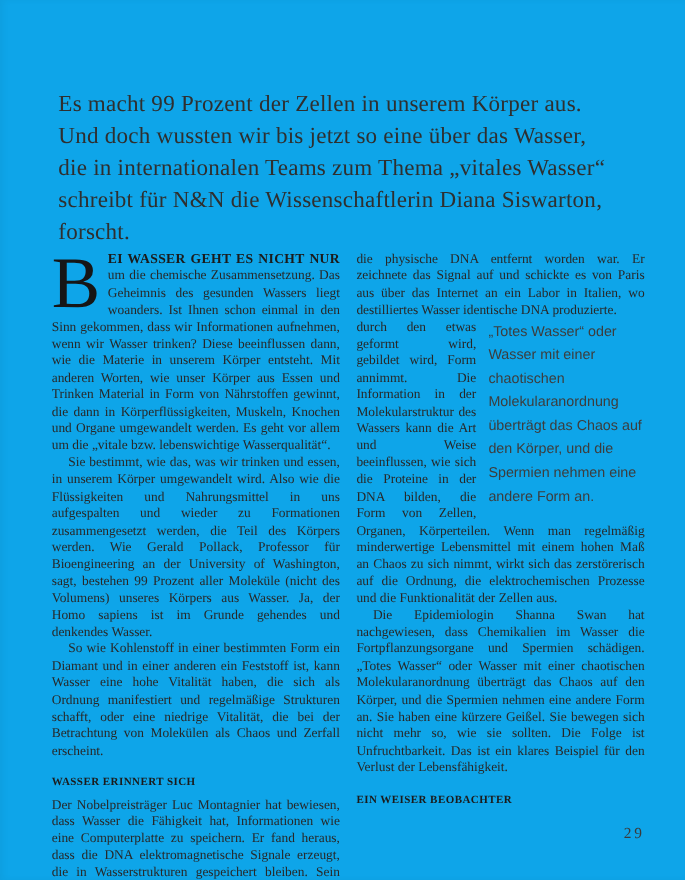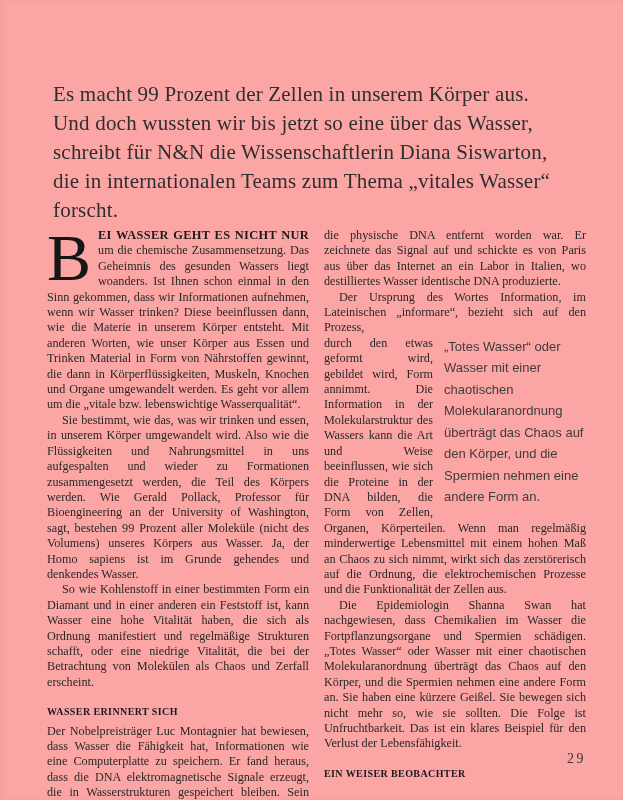--- a/index.html
+++ b/index.html
@@ -1,21 +1,21 @@
 <!DOCTYPE html>
 <html lang="de"><head>
 <meta charset="utf-8">
 <style>
   html, body { margin: 0; padding: 0; background: #e9e9e9; }
   .page {
     position: relative;
     width: 623px;
     height: 800px;
     margin: 0 auto;
-    background: #fca5a5;
+    background: #0ea5e9;
     overflow: hidden;
     box-shadow: inset 3px 0 6px rgba(0,0,0,0.04);
     font-family: "Liberation Serif", serif;
     color: #2a2a2a;
   }
   .intro {
     position: absolute;
     left: 53px;
     top: 80px;
     width: 530px;
@@ -90,40 +90,39 @@
   }
 </style>
 </head>
 <body>
 
 <div class="page">
 
   <header class="intro">
     <div class="intro-line">Es macht 99 Prozent der Zellen in unserem Körper aus.</div>
     <div class="intro-line">Und doch wussten wir bis jetzt so eine über das Wasser,</div>
+    <div class="intro-line">die in internationalen Teams zum Thema „vitales Wasser“</div>
     <div class="intro-line">schreibt für N&amp;N die Wissenschaftlerin Diana Siswarton,</div>
-    <div class="intro-line">die in internationalen Teams zum Thema „vitales Wasser“</div>
     <div class="intro-line">forscht.</div>
   </header>
 
   <div class="columns">
 
     <div class="col">
       <p>
         <span class="dropcap">B</span><span class="leadin">EI WASSER GEHT ES NICHT NUR</span><span> um die chemische Zusammensetzung. Das Geheimnis des gesunden Wassers liegt woanders. Ist Ihnen schon einmal in den Sinn gekommen, dass wir Informationen aufnehmen, wenn wir Wasser trinken? Diese beeinflussen dann, wie die Materie in unserem Körper entsteht. Mit anderen Worten, wie unser Körper aus Essen und Trinken Material in Form von Nährstoffen gewinnt, die dann in Körperflüssigkeiten, Muskeln, Knochen und Organe umgewandelt werden. Es geht vor allem um die „vitale bzw. lebenswichtige Wasserqualität“.</span>
       </p>
       <p class="indent">Sie bestimmt, wie das, was wir trinken und essen, in unserem Körper umgewandelt wird. Also wie die Flüssigkeiten und Nahrungsmittel in uns aufgespalten und wieder zu Formationen zusammengesetzt werden, die Teil des Körpers werden. Wie Gerald Pollack, Professor für Bioengineering an der University of Washington, sagt, bestehen 99 Prozent aller Moleküle (nicht des Volumens) unseres Körpers aus Wasser. Ja, der Homo sapiens ist im Grunde gehendes und denkendes Wasser.</p>
       <p class="indent">So wie Kohlenstoff in einer bestimmten Form ein Diamant und in einer anderen ein Feststoff ist, kann Wasser eine hohe Vitalität haben, die sich als Ordnung manifestiert und regelmäßige Strukturen schafft, oder eine niedrige Vitalität, die bei der Betrachtung von Molekülen als Chaos und Zerfall erscheint.</p>
       <h3 class="section-heading">WASSER ERINNERT SICH</h3>
       <p>Der Nobelpreisträger Luc Montagnier hat bewiesen, dass Wasser die Fähigkeit hat, Informationen wie eine Computerplatte zu speichern. Er fand heraus, dass die DNA elektromagnetische Signale erzeugt, die in Wasserstrukturen gespeichert bleiben. Sein Experiment bewies, dass die elektromagnetische Frequenz der DNA mit HIV im Wasser blieb, selbst nachdem</p>
     </div>
 
     <div class="col">
       <p>die physische DNA entfernt worden war. Er zeichnete das Signal auf und schickte es von Paris aus über das Internet an ein Labor in Italien, wo destilliertes Wasser identische DNA produzierte.</p>
-      <p class="indent">Der Ursprung des Wortes Information, im Lateinischen „informare“, bezieht sich auf den Prozess,</p>
       <p>
         <span class="pullquote">„Totes Wasser“ oder Wasser mit einer chaotischen Molekularanordnung überträgt das Chaos auf den Körper, und die Spermien nehmen eine andere Form an.</span><span>durch den etwas geformt wird, gebildet wird, Form annimmt. Die Information in der Molekularstruktur des Wassers kann die Art und Weise beeinflussen, wie sich die Proteine in der DNA bilden, die Form von Zellen, Organen, Körperteilen. Wenn man regelmäßig minderwertige Lebensmittel mit einem hohen Maß an Chaos zu sich nimmt, wirkt sich das zerstörerisch auf die Ordnung, die elektrochemischen Prozesse und die Funktionalität der Zellen aus.</span>
       </p>
       <p class="indent">Die Epidemiologin Shanna Swan hat nachgewiesen, dass Chemikalien im Wasser die Fortpflanzungsorgane und Spermien schädigen. „Totes Wasser“ oder Wasser mit einer chaotischen Molekularanordnung überträgt das Chaos auf den Körper, und die Spermien nehmen eine andere Form an. Sie haben eine kürzere Geißel. Sie bewegen sich nicht mehr so, wie sie sollten. Die Folge ist Unfruchtbarkeit. Das ist ein klares Beispiel für den Verlust der Lebensfähigkeit.</p>
       <h3 class="section-heading">EIN WEISER BEOBACHTER</h3>
 
     </div>
 
   </div>
 

